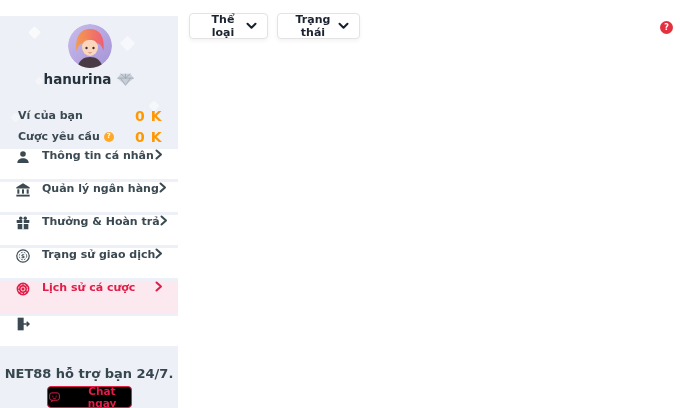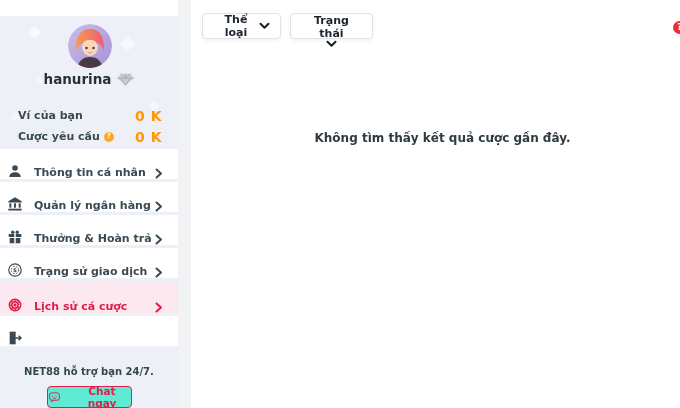--- a/index.html
+++ b/index.html
@@ -23,53 +23,53 @@
   .wvalue { font-size:14px; font-weight:700; color:#ff9800; letter-spacing:.5px; }
   .help-dot {
     display:inline-flex; align-items:center; justify-content:center;
     width:10px; height:10px; margin-left:4px; border-radius:50%;
     background:#ffa726; color:#fff; font-size:7px; font-weight:700; line-height:1;
   }
 
   .menu { position:absolute; top:133px; left:0; right:0; }
   .menu-item {
     height:30px; margin-bottom:3px; background:#fff;
-    display:flex; align-items:flex-end; padding:0 15px 0 7px; cursor:pointer;
+    display:flex; align-items:flex-start; padding:0 15px 0 15px; cursor:pointer;
   }
   .menu-item .mi-icon { width:16px; height:16px; margin-right:11px; color:#3b4a52; flex:0 0 auto; }
   .menu-item .mi-icon svg { width:16px; height:16px; display:block; }
   .menu-item .mi-label { flex:1; font-size:11px; font-weight:700; color:#3b4a52; white-space:nowrap; }
   .menu-item .mi-chevron { color:#3b4a52; display:flex; align-items:center; }
   .menu-item.selected { background:#fce8ef; height:32px; }
   .menu-item.selected .mi-label, .menu-item.selected .mi-chevron, .menu-item.selected .mi-icon { color:#e11d48; }
 
-  .support { position:absolute; top:350px; left:0; right:0; text-align:center; font-size:10px; font-weight:700; color:#37474f; }
+  .support { position:absolute; top:350px; left:0; right:0; text-align:center; font-size:13px; font-weight:700; color:#37474f; }
   .chat-btn {
     position:absolute; top:370px; left:47px; width:85px; height:22px;
-    border:1.5px solid #e11d48; border-radius:4px; background:#5eead4; color:#e11d48;
+    border:1.5px solid #e11d48; border-radius:4px; background:#000000; color:#e11d48;
     display:flex; align-items:center; justify-content:center; gap:12px;
     font-family:inherit; font-size:10.5px; font-weight:700; cursor:pointer;
   }
   .chat-btn svg { width:13px; height:13px; }
 
   
   .gap-strip { position:absolute; left:178px; top:0; width:13px; height:408px; background:#f1f2f4; }
 
   
-  .main { position:absolute; left:191px; top:0; width:489px; height:408px; background:#fff;text-decoration:underline; }
+  .main { position:absolute; left:178px; top:0; width:489px; height:408px; background:#fff;text-decoration:underline; }
   .filterbar { position:absolute; top:13px; left:11px; right:0; height:28px; }
   .filters { display:flex; gap:9px; }
   .filter-btn {
     height:26px; border:1px solid #e3e3e3; border-radius:4px; background:#fff;
     display:inline-flex; align-items:center; justify-content:space-between; padding:0 10px;
     font-family:inherit; font-size:11px; font-weight:700; color:#1b2430; cursor:pointer;
     box-shadow:0 2px 4px rgba(0,0,0,.05);
   }
   .filter-btn:nth-child(1){ width:79px; }
-  .filter-btn:nth-child(2){ width:83px;flex-direction:column; }
+  .filter-btn:nth-child(2){ width:83px; }
 
   .notice { position:absolute; right:-6px; top:8px; display:flex; align-items:center; gap:4px; font-size:10px; color:#9aa0a6; white-space:nowrap; }
   .notice-dot {
     width:13px; height:13px; border-radius:50%; background:#e5313f; color:#fff;
     display:inline-flex; align-items:center; justify-content:center; font-size:8px; font-weight:700; flex:0 0 auto;
   }
 
   .empty { position:absolute; top:131px; left:0; right:0; padding-left:14px; text-align:center; font-size:12px; font-weight:700; color:#2e3b42; }
 </style>
 </head>
@@ -255,16 +255,15 @@
               <svg width="11" height="8" viewBox="0 0 11 8">
                 <polyline points="1.5,1.8 5.5,5.8 9.5,1.8" stroke="#15202b" stroke-width="2" fill="none" stroke-linecap="round" stroke-linejoin="round"></polyline>
               </svg>
             </span>
           </button>
         </div>
       <div class="notice">
         <span class="notice-dot">?</span>
       </div>
     </div>
-    <div class="empty">Không tìm thấy kết quả cược gần đây.</div>
   </main>
 
 </div>
 
 </body></html>

